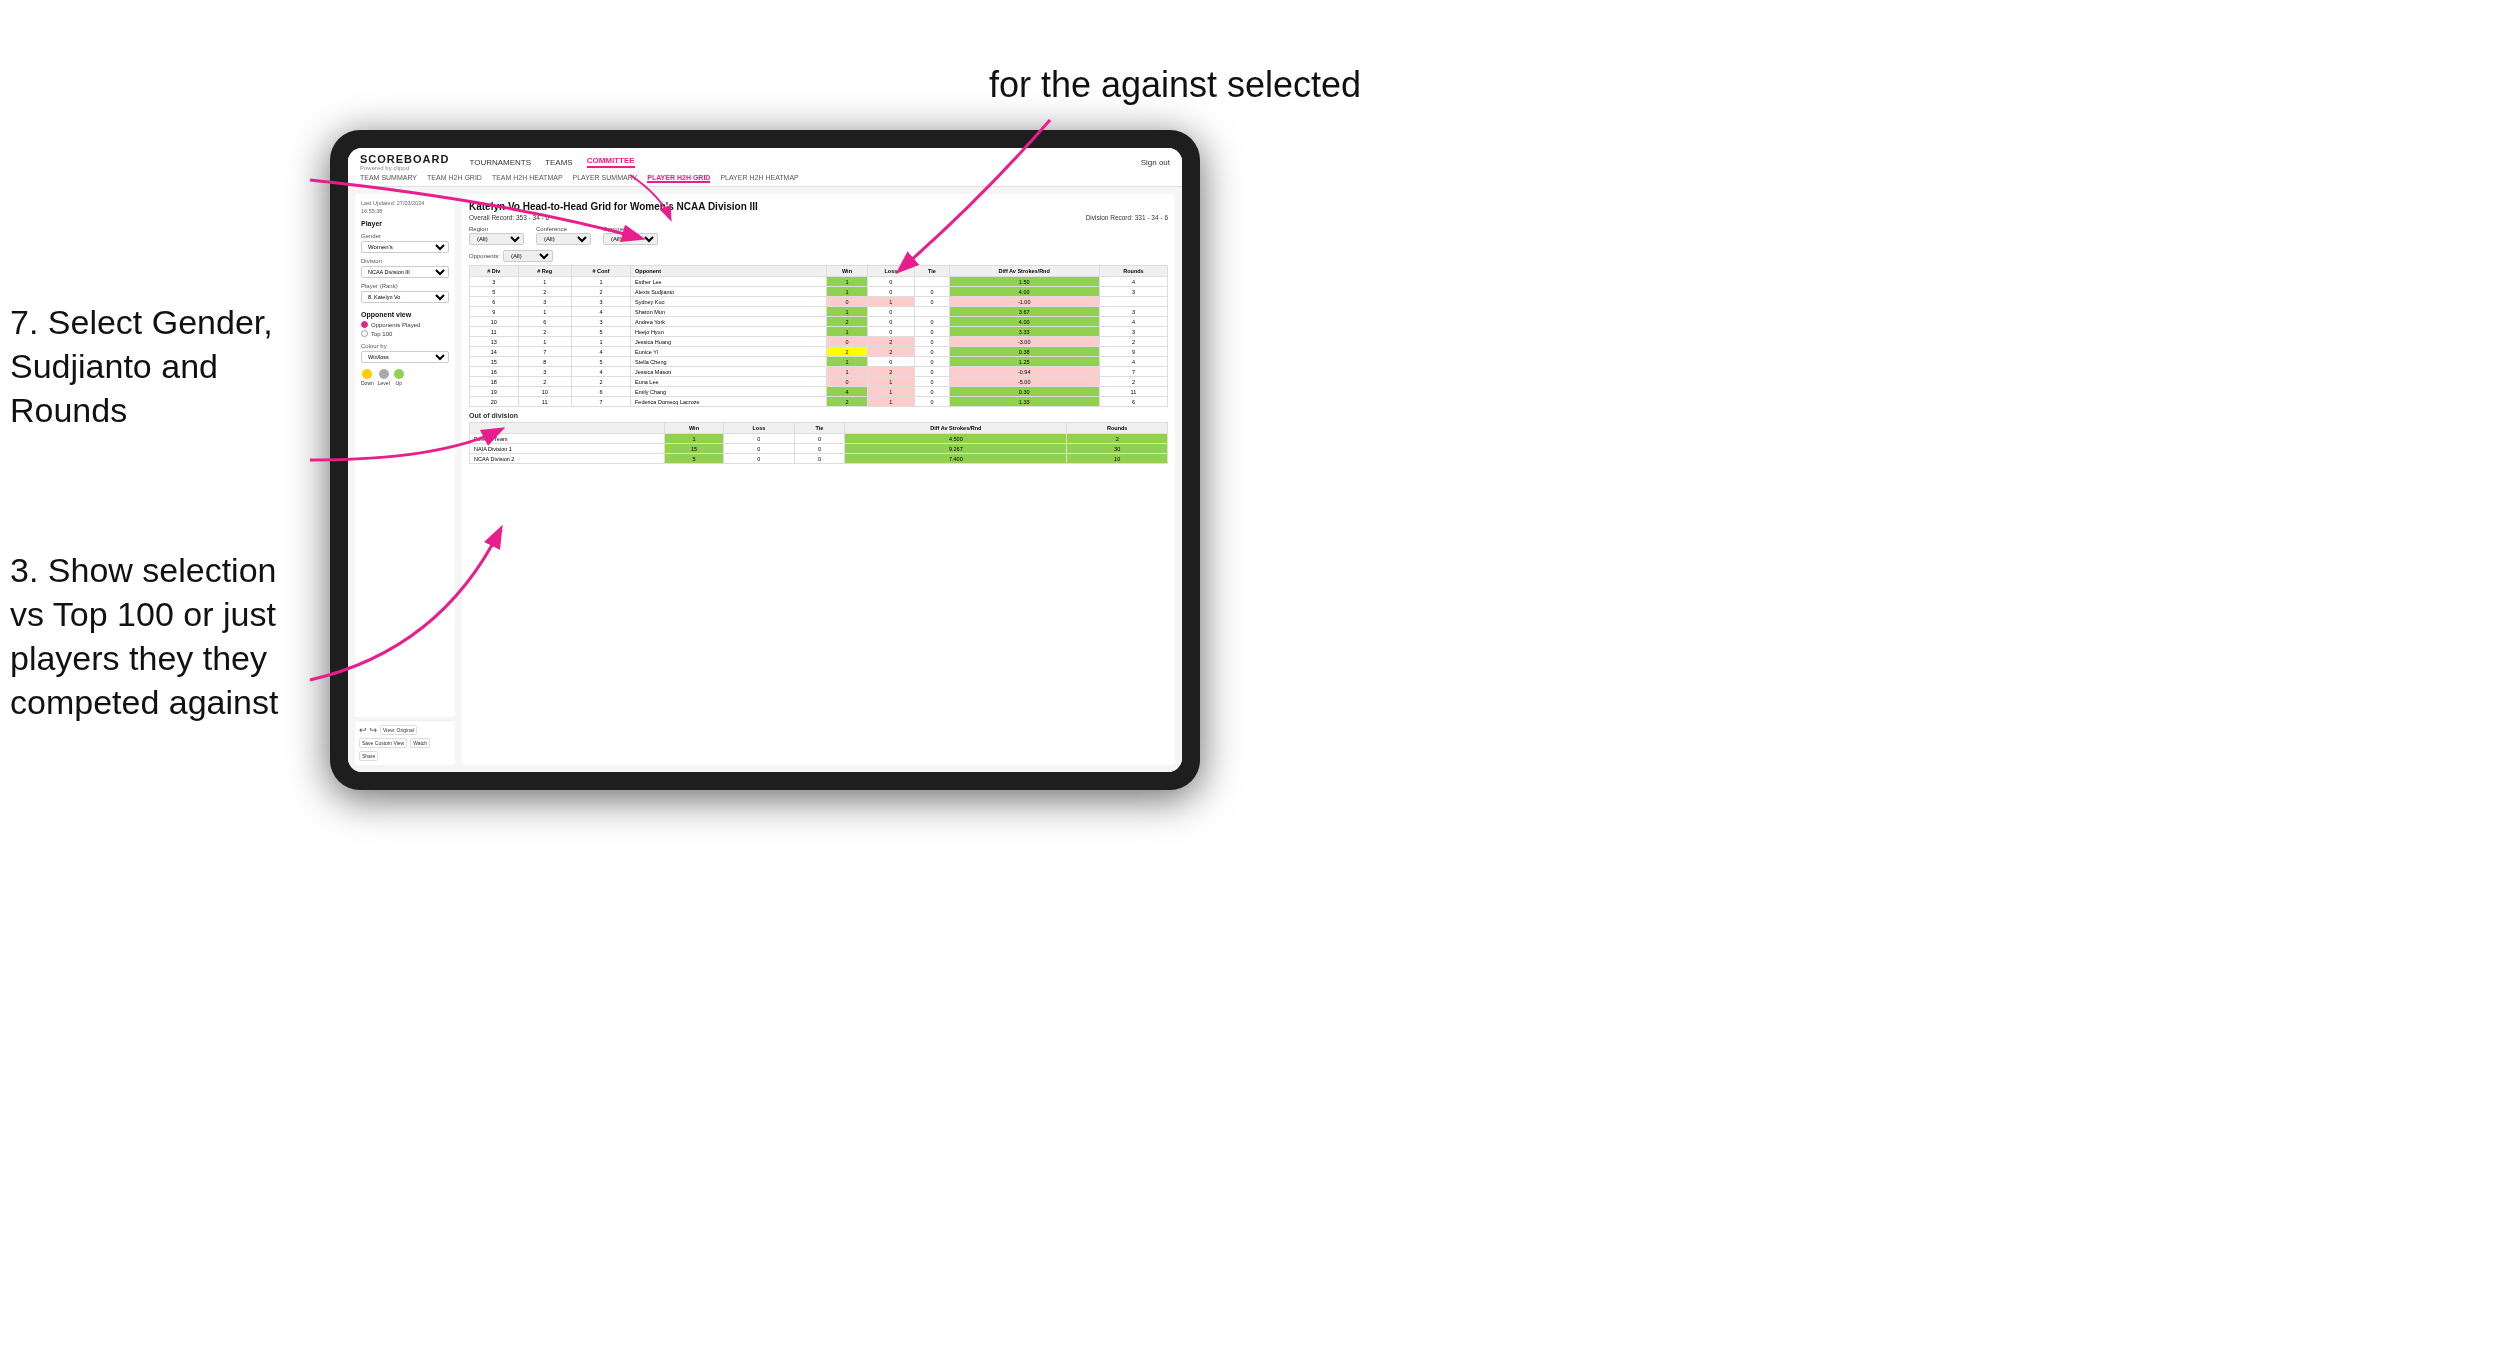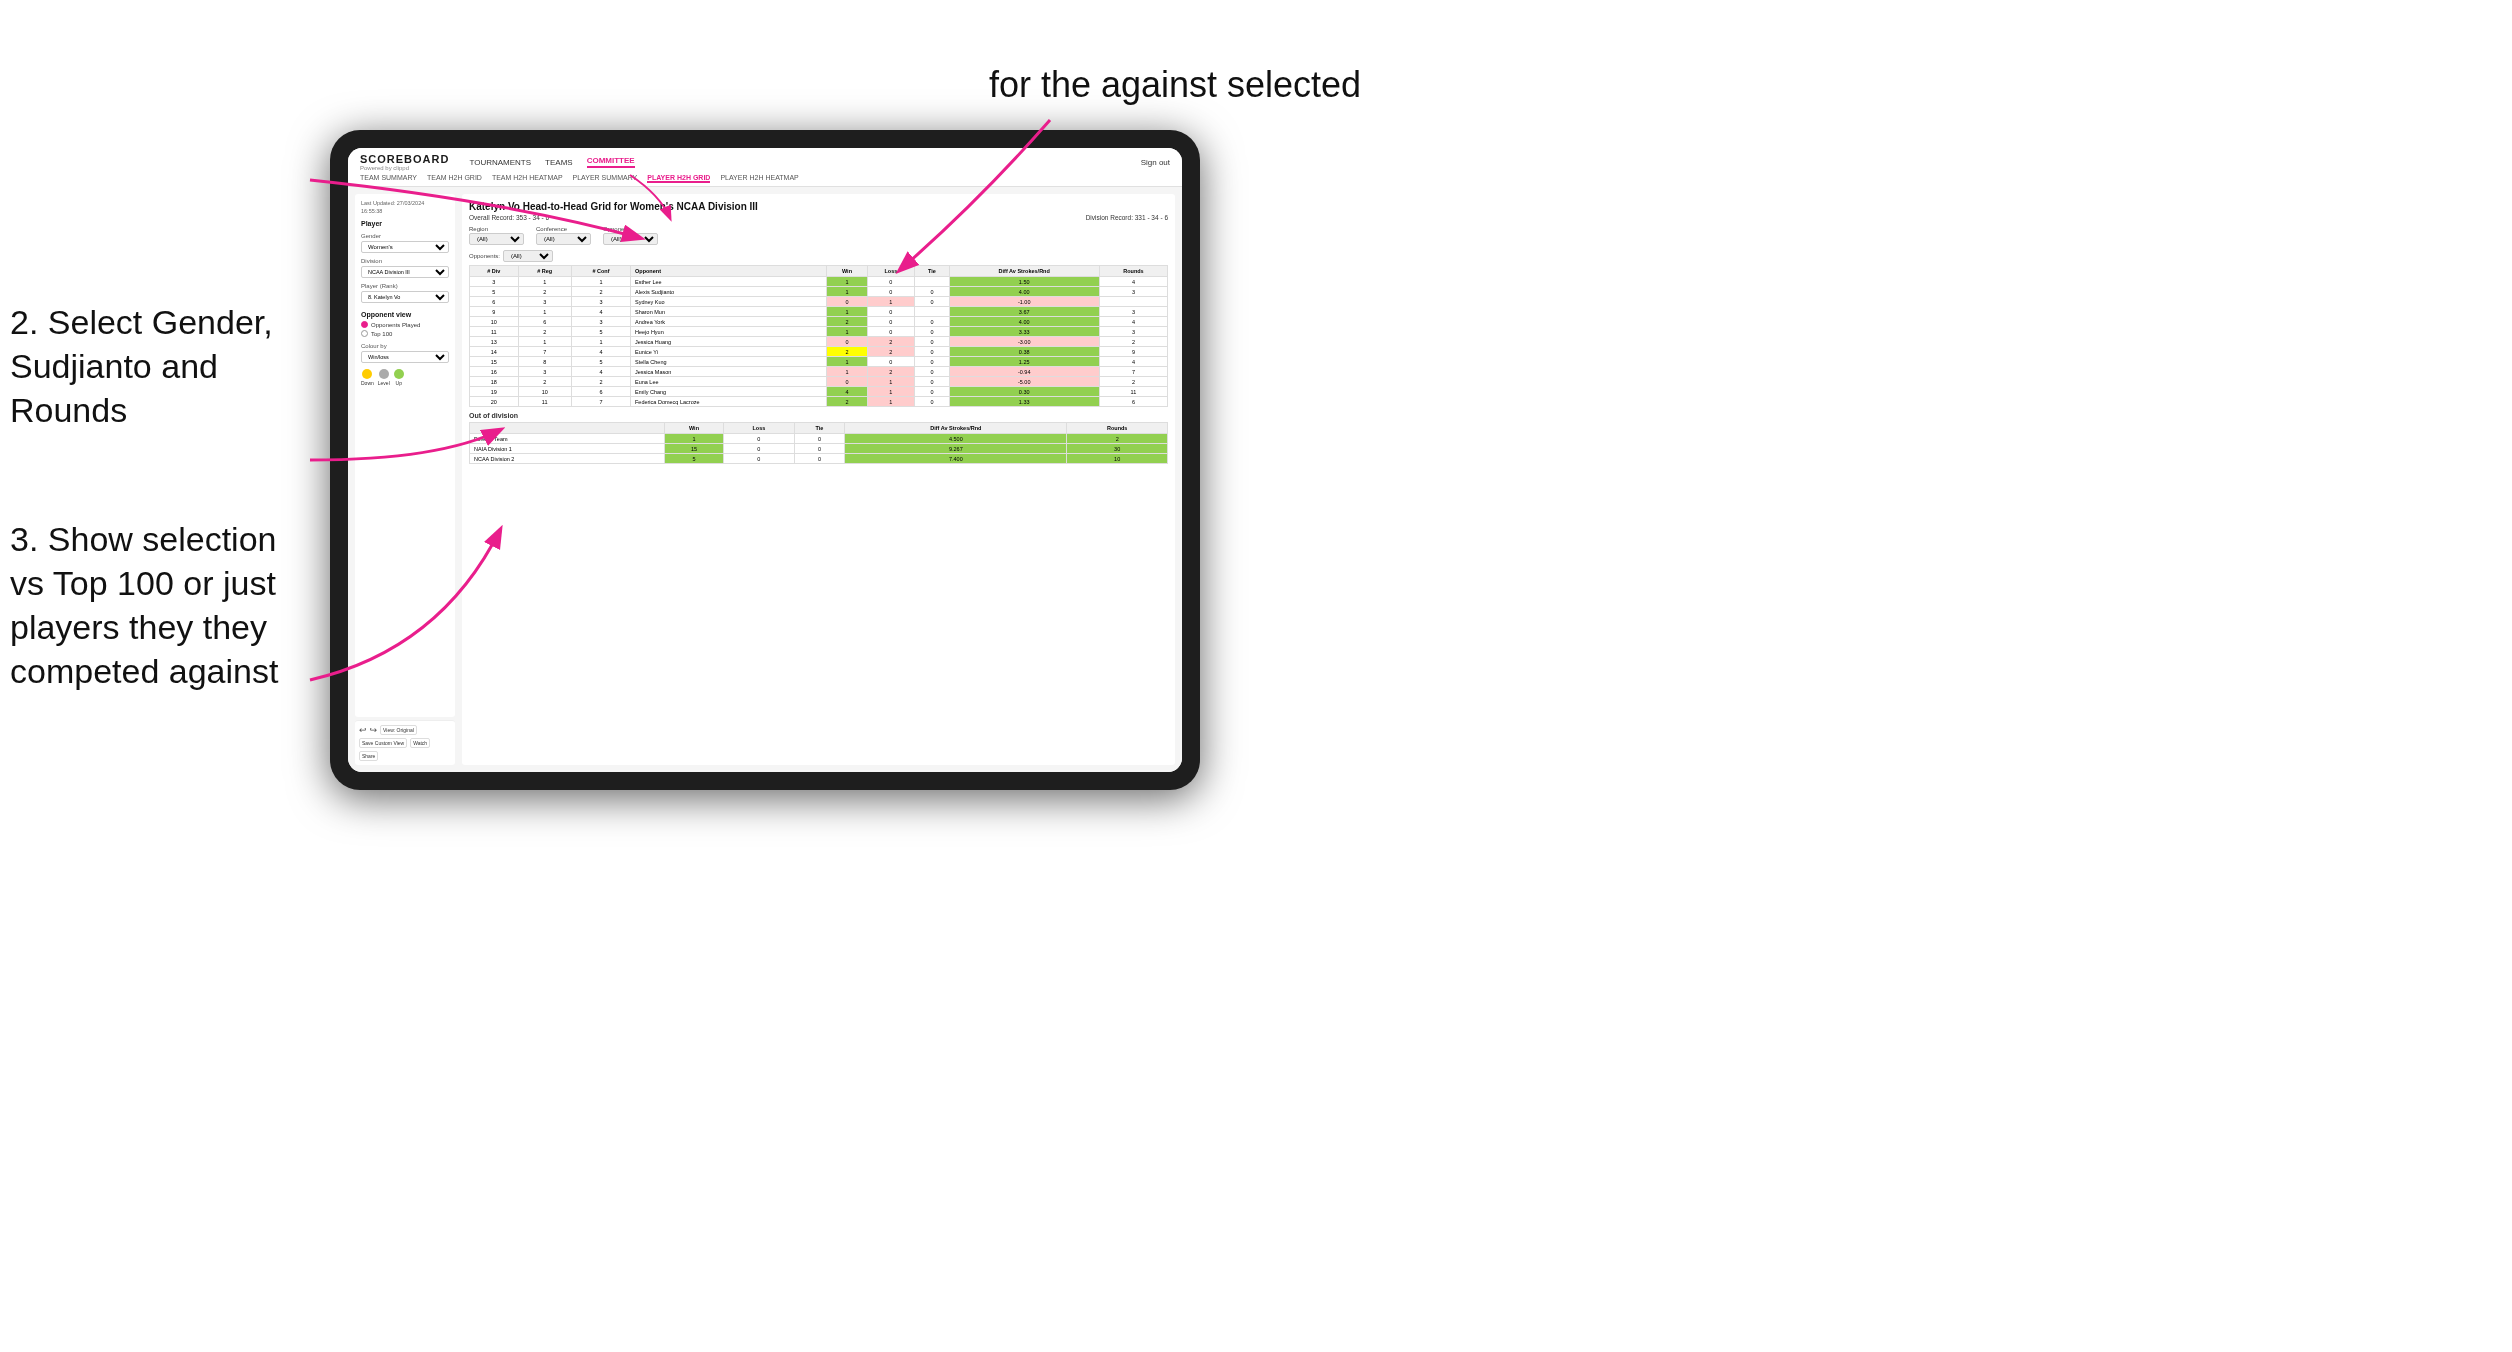--- a/index.html
+++ b/index.html
@@ -20,26 +20,26 @@
       height: 1352px;
       pointer-events: none;
     }
   </style>
 </head>
 <body>
 
 <div style="position:absolute; left:10px; top:20px; width:310px;">
   <div style="margin-top:280px;">
     <p style="font-size:34px; line-height:1.3; color:#111;">
-      <span>2. Select Gender,</span><br>
+      <span>7. Select Gender,</span><br>
       <span>Sudjianto and</span><br>
       <span>Rounds</span>
     </p>
   </div>
-  <div style="margin-top:84px;">
+  <div style="margin-top:115px;">
     <p style="font-size:34px; line-height:1.3; color:#111;">
       <span>3. Show selection</span><br>
       <span>vs Top 100 or just</span><br>
       <span>players they they</span><br>
       <span>competed against</span>
     </p>
   </div>
 </div>
 
 <div style="position:absolute; left:900px; top:10px; width:550px; text-align:center;">

